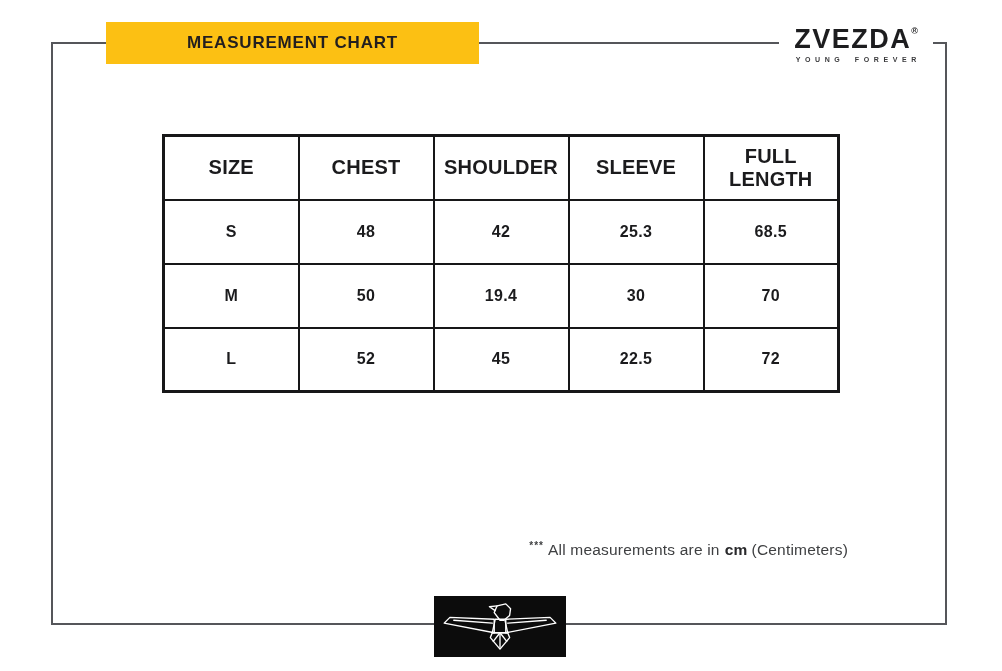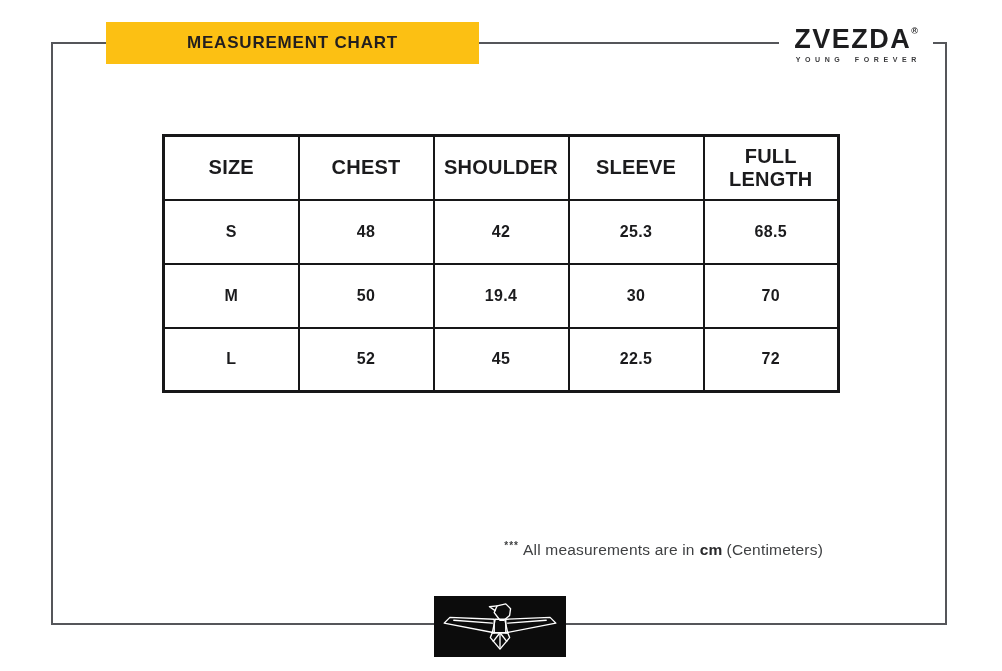--- a/index.html
+++ b/index.html
@@ -32,21 +32,21 @@
   .size-table { position:absolute; left:162px; top:134px; width:675px;
                 border-collapse:collapse; table-layout:fixed; z-index:2;
                 border:3px solid #171718; color:#1B1B1D; }
   .size-table th, .size-table td {
     border:2px solid #171718; width:135px; height:64px;
     text-align:center; vertical-align:middle;
     font-weight:bold; font-size:16px; letter-spacing:0.4px; }
   .size-table th { font-size:20px; letter-spacing:0.2px; }
 
   
-  .footnote { position:absolute; top:540px; right:179px; font-size:15.5px;
+  .footnote { position:absolute; top:540px; right:154px; font-size:15.5px;
               color:#3F4042; z-index:2; letter-spacing:0.2px; }
   .footnote .asterisks { font-size:10px; vertical-align:super; font-weight:bold;
                          margin-right:4px; letter-spacing:1px; }
   .footnote .fn-unit { font-weight:bold; color:#29292B; margin:0 4px 0 4px; }
   .footnote .fn-before { margin-right:1px; }
 
   
   .emblem { position:absolute; left:434px; top:596px; width:132px; height:61px;
             background:#0C0C0C; z-index:3; display:flex; align-items:center;
             justify-content:center; }

